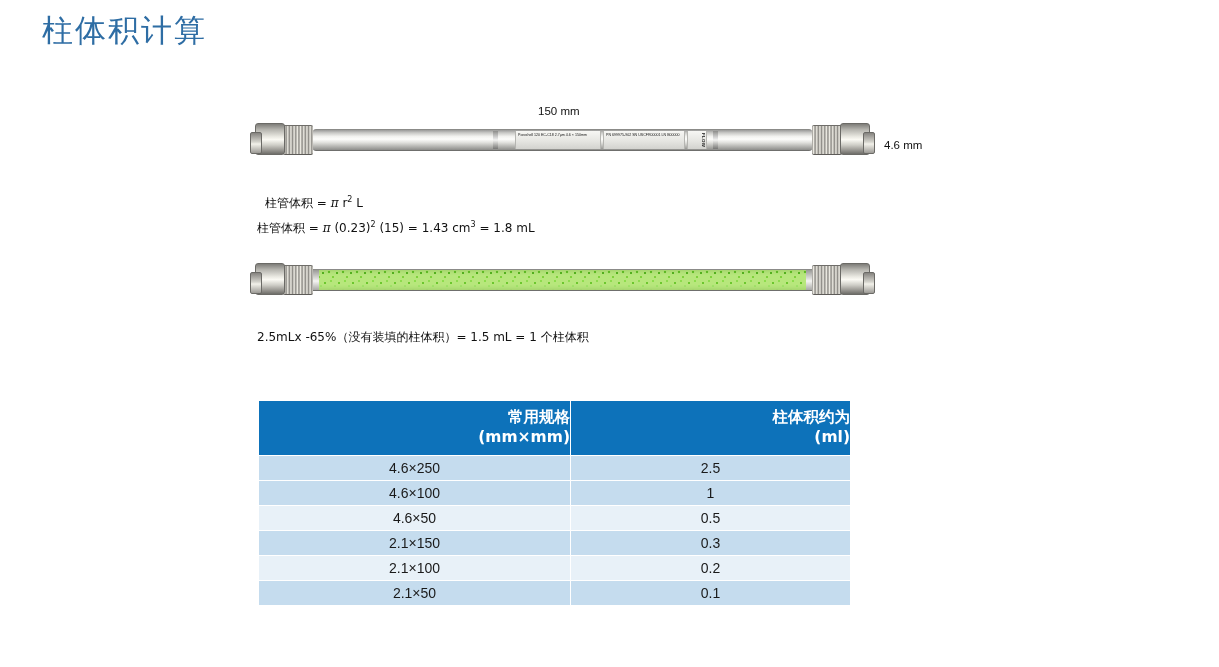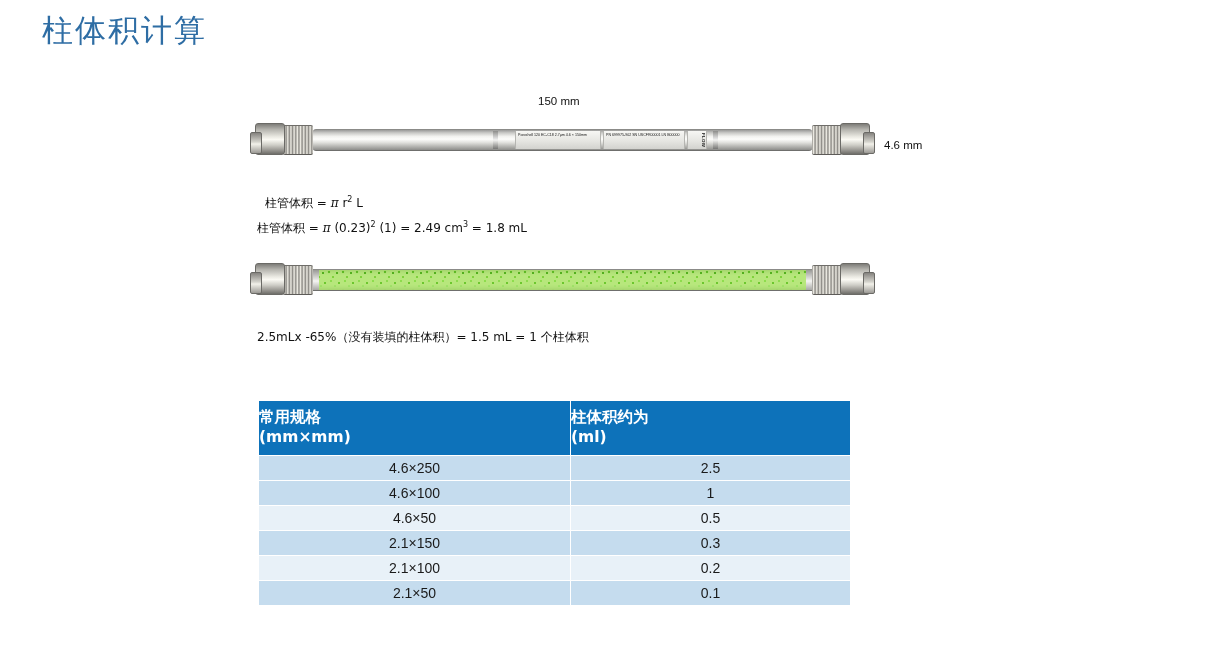--- a/index.html
+++ b/index.html
@@ -41,21 +41,21 @@
   }
   .dim-label {
     position: absolute;
     font-size: 11.5px;
     color: #111;
     white-space: nowrap;
     font-family: "Liberation Sans", sans-serif;
   }
   #length-label {
     left: 288px;
-    top: 0px;
+    top: 10px;
   }
   #diameter-label {
     left: 634px;
     top: 44px;
   }
 
   
   .column {
     position: absolute;
     height: 38px;
@@ -218,21 +218,21 @@
     border-collapse: collapse;
     table-layout: fixed;
   }
   #spec-table th {
     background: #0d72ba;
     color: #ffffff;
     font-size: 15.5px;
     line-height: 20px;
     font-weight: bold;
     padding: 6px 0 8px 0;
-    text-align: left;
+    text-align: right;
     border: 1px solid #ffffff;
     font-family: "DejaVu Sans", "Liberation Sans", sans-serif;
   }
   #spec-table td {
     font-size: 14px;
     text-align: center;
     padding: 4px 0;
     border: 1px solid #ffffff;
     color: #1a1a1a;
     font-family: "Liberation Sans", sans-serif;
@@ -273,21 +273,21 @@
         <div class="nut-cap right"></div>
       </div>
   </div>
 </div>
 
 <div class="formula" id="formula-1">
   <span>柱管体积 = </span><i>π</i><span> r</span><sup>2</sup><span> L</span>
 </div>
 
 <div class="formula" id="formula-2">
-  <span>柱管体积 = </span><i>π</i><span> (0.23)</span><sup>2</sup><span> (1) = 2.49 cm</span><sup>3</sup><span> = 1.8 mL</span>
+  <span>柱管体积 = </span><i>π</i><span> (0.23)</span><sup>2</sup><span> (15) = 1.43 cm</span><sup>3</sup><span> = 1.8 mL</span>
 </div>
 
 <div id="figure-packed-column">
   <div class="column" id="col2">
     <div class="col-packed"></div>
     <div class="frit left"></div>
     <div class="frit right"></div>
     <div class="ferrule left"></div>
     <div class="ferrule right"></div>
     <div class="nut left">

